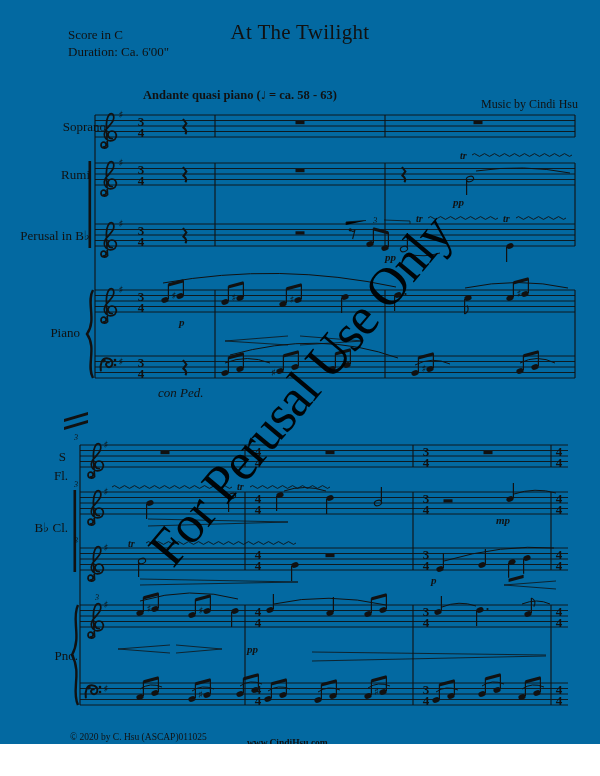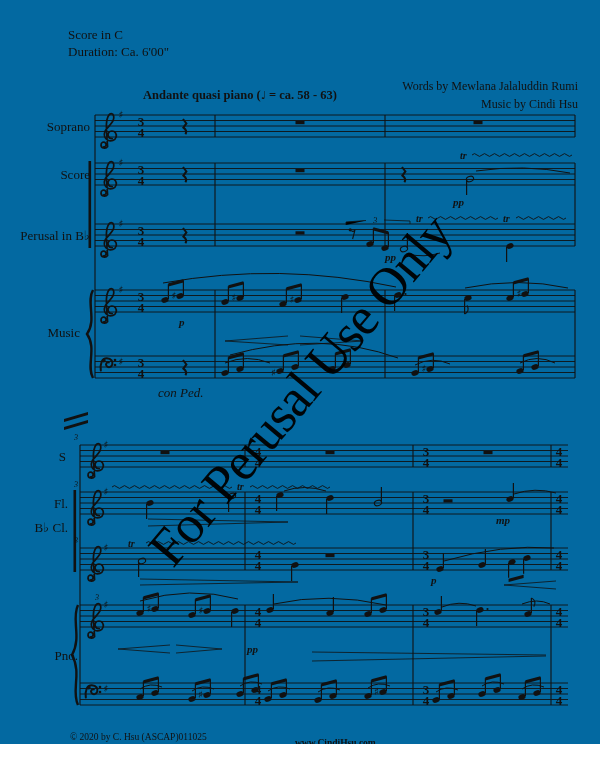--- a/index.html
+++ b/index.html
@@ -12,21 +12,21 @@
   .credit{text-align:right;font-size:12px;}
   .tempo{font-weight:bold;font-size:12.5px;}
   .tempo .note{font-family:"DejaVu Sans",sans-serif;font-size:11px;font-weight:bold;}
   .label{font-size:13px;text-align:right;}
   .dyn{font-style:italic;font-weight:bold;font-size:11px;}
   .ped{font-style:italic;font-size:13px;}
   .wm{left:20px;top:355px;width:560px;height:70px;line-height:70px;text-align:center;
       font-size:53px;letter-spacing:-1px;white-space:nowrap;color:#000;opacity:.95;
       transform:rotate(-50deg);z-index:5;}
   .foot{font-size:9.5px;}
-  .web{font-weight:bold;font-size:9.5px;margin-left:48px;}
+  .web{font-weight:bold;font-size:9.5px;}
   svg{position:absolute;left:0;top:0;}
   svg text{fill:#111;}
   .sl{stroke:#111;stroke-width:.9;}
   .bl{stroke:#111;stroke-width:1.1;}
   .st{stroke:#111;stroke-width:1.2;}
   .thin{stroke:#111;stroke-width:1.1;fill:none;}
   .cf{stroke:#111;stroke-width:1.7;fill:none;stroke-linecap:round;}
   .fc{stroke:#111;stroke-width:2;fill:none;stroke-linecap:round;}
   .fill{fill:#111;}
   .slur{stroke:#111;stroke-width:1;fill:none;}
@@ -39,30 +39,30 @@
   .tu{font:italic 8.5px "Liberation Serif",serif;text-anchor:middle;}
   .rest2{stroke:#111;stroke-width:2;fill:none;}
 </style>
 </head>
 <body>
 
 <div class="page">
 
   <div class="abs meta" style="left:68px;top:27px">Score in C</div>
   <div class="abs meta" style="left:68px;top:44px">Duration: Ca. 6'00"</div>
-  <div class="abs credit" style="right:22px;top:79px">Words by Mewlana Jalaluddin Rumi</div>
+  <div class="abs title" style="top:20px">At The Twilight</div>
   <div class="abs credit" style="right:22px;top:97px">Music by Cindi Hsu</div>
   <div class="abs tempo" style="left:143px;top:88px"><span>Andante quasi piano (</span><span class="note">♩</span><span> = ca. 58 - 63)</span></div>
 
-  <div class="abs label" style="left:0;width:90px;top:119px">Soprano</div>
-  <div class="abs label" style="left:0;width:90px;top:167px">Score</div>
+  <div class="abs label" style="left:16px;width:90px;top:119px">Soprano</div>
+  <div class="abs label" style="left:0;width:90px;top:167px">Rumi</div>
   <div class="abs label" style="left:0;width:90px;top:228px">Perusal in B♭</div>
-  <div class="abs label" style="left:0;width:80px;top:325px">Music</div>
+  <div class="abs label" style="left:0;width:80px;top:325px">Piano</div>
   <div class="abs label" style="left:0;width:66px;top:449px">S</div>
-  <div class="abs label" style="left:0;width:68px;top:496px">Fl.</div>
+  <div class="abs label" style="left:0;width:68px;top:468px">Fl.</div>
   <div class="abs label" style="left:0;width:68px;top:520px">B♭ Cl.</div>
   <div class="abs label" style="left:0;width:78px;top:648px">Pno.</div>
 
   <div class="abs dyn" style="left:179px;top:316px">p</div>
   <div class="abs dyn" style="left:453px;top:196px">pp</div>
   <div class="abs dyn" style="left:385px;top:251px">pp</div>
   <div class="abs ped" style="left:158px;top:385px">con Ped.</div>
   <div class="abs dyn" style="left:496px;top:514px">mp</div>
   <div class="abs dyn" style="left:431px;top:574px">p</div>
   <div class="abs dyn" style="left:247px;top:643px">pp</div>

